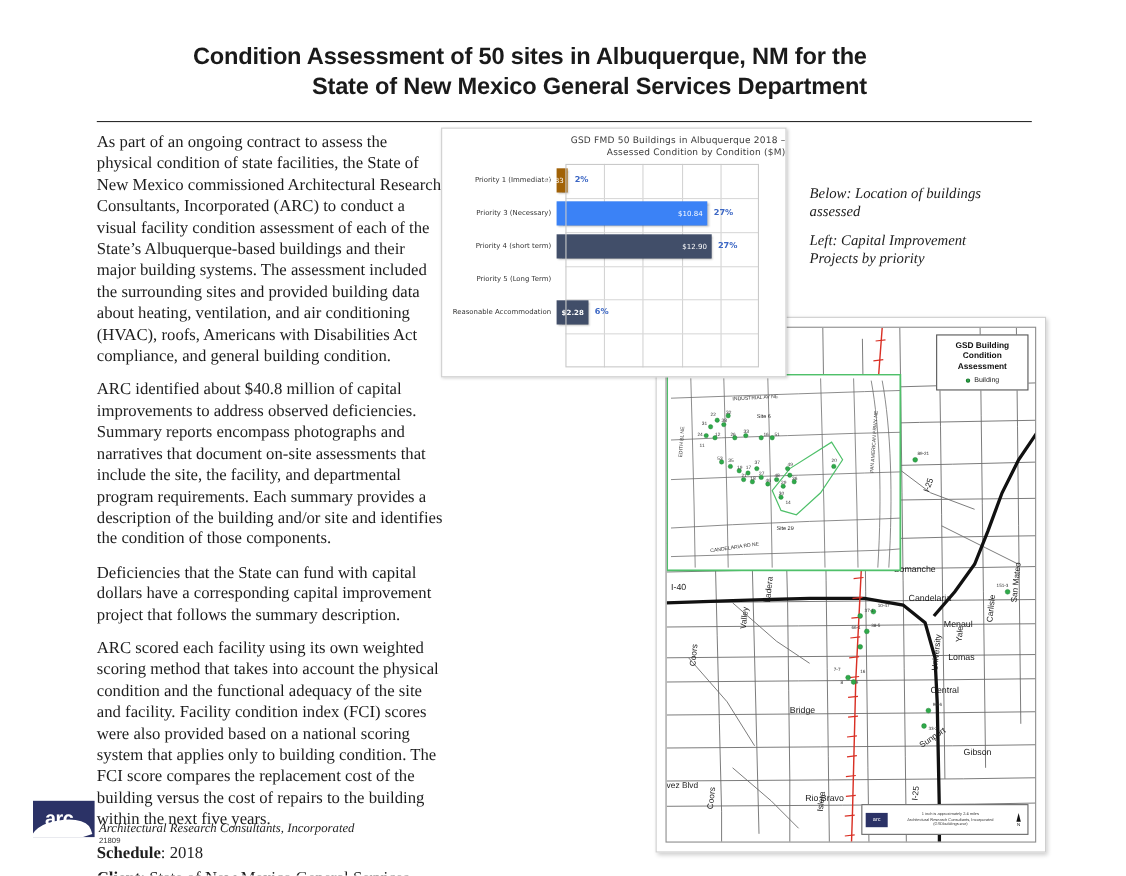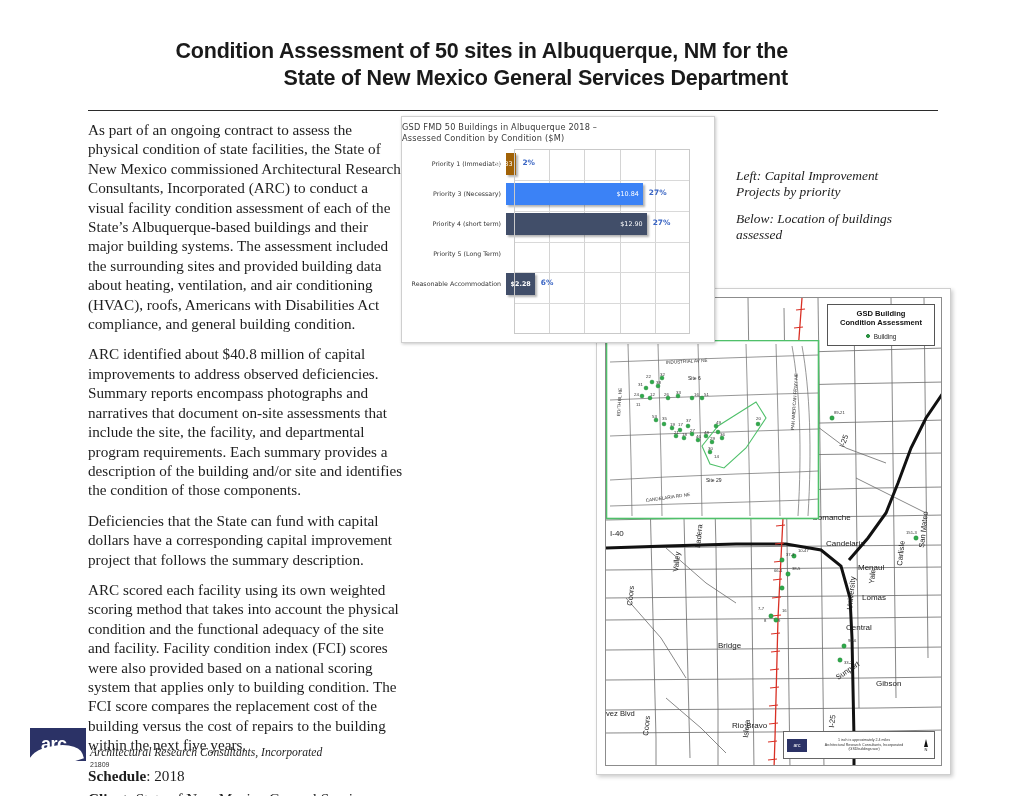--- a/index.html
+++ b/index.html
@@ -58,21 +58,21 @@
   #chart-panel {
     position:absolute; left:401px; top:116px;
     width:314px; height:227px;
     background:#ffffff;
     border:1px solid #cfcfcf;
     box-shadow:1px 1px 3px rgba(0,0,0,.22);
     z-index:6;
   }
   #chart-title {
     position:absolute; left:0; top:5px; width:100%;
-    text-align:left;
+    text-align:right;
     font-family:"DejaVu Sans", sans-serif;
     font-size:8.2px;
     line-height:11px;
     color:#3a3a3a;
     letter-spacing:.2px;
   }
   #chart-plot {
     position:absolute; left:8px; top:32px; right:6px; bottom:8px;
   }
   .bar-row {
@@ -143,21 +143,21 @@
     z-index:4;
   }
   #map-inner {
     position:absolute; left:8px; top:8px; right:8px; bottom:8px;
     border:1px solid #8c8c8c;
     background:#ffffff;
     overflow:hidden;
   }
   #map-legend {
     position:absolute; right:6px; top:6px;
-    width:108px;
+    width:84px;
     border:1px solid #555;
     background:#fff;
     padding:4px 3px 5px 3px;
     text-align:center;
     z-index:3;
   }
   #map-legend .lg-title {
     font-family:"Liberation Sans", sans-serif;
     font-weight:bold;
     font-size:7.6px;
@@ -263,22 +263,22 @@
 <div id="body-column">
   <p>As part of an ongoing contract to assess the physical condition of state facilities, the State of New Mexico commissioned Architectural Research Consultants, Incorporated (ARC) to conduct a visual facility condition assessment of each of the State’s Albuquerque-based buildings and their major building systems. The assessment included the surrounding sites and provided building data about heating, ventilation, and air conditioning (HVAC), roofs, Americans with Disabilities Act compliance, and general building condition.</p>
   <p>ARC identified about $40.8 million of capital improvements to address observed deficiencies. Summary reports encompass photographs and narratives that document on-site assessments that include the site, the facility, and departmental program requirements. Each summary provides a description of the building and/or site and identifies the condition of those components.</p>
   <p>Deficiencies that the State can fund with capital dollars have a corresponding capital improvement project that follows the summary description.</p>
   <p>ARC scored each facility using its own weighted scoring method that takes into account the physical condition and the functional adequacy of the site and facility. Facility condition index (FCI) scores were also provided based on a national scoring system that applies only to building condition. The FCI score compares the replacement cost of the building versus the cost of repairs to the building within the next five years.</p>
   <p class="meta"><b>Schedule</b><span>: 2018</span></p>
   <p class="meta"><b>Client</b><span>: State of New Mexico General Services</span></p>
 </div>
 
 <div id="caption-block">
+  <p>Below: Location of buildings assessed</p>
   <p>Left: Capital Improvement Projects by priority</p>
-  <p>Below: Location of buildings assessed</p>
 </div>
 
 <div id="chart-panel">
   <div id="chart-title">
     <div>GSD FMD 50 Buildings in Albuquerque 2018 –</div>
     <div>Assessed Condition by Condition ($M)</div>
   </div>
   <div id="chart-plot">
     <div id="grid-layer">
         <div class="vline" style="left: 20%;"></div>

